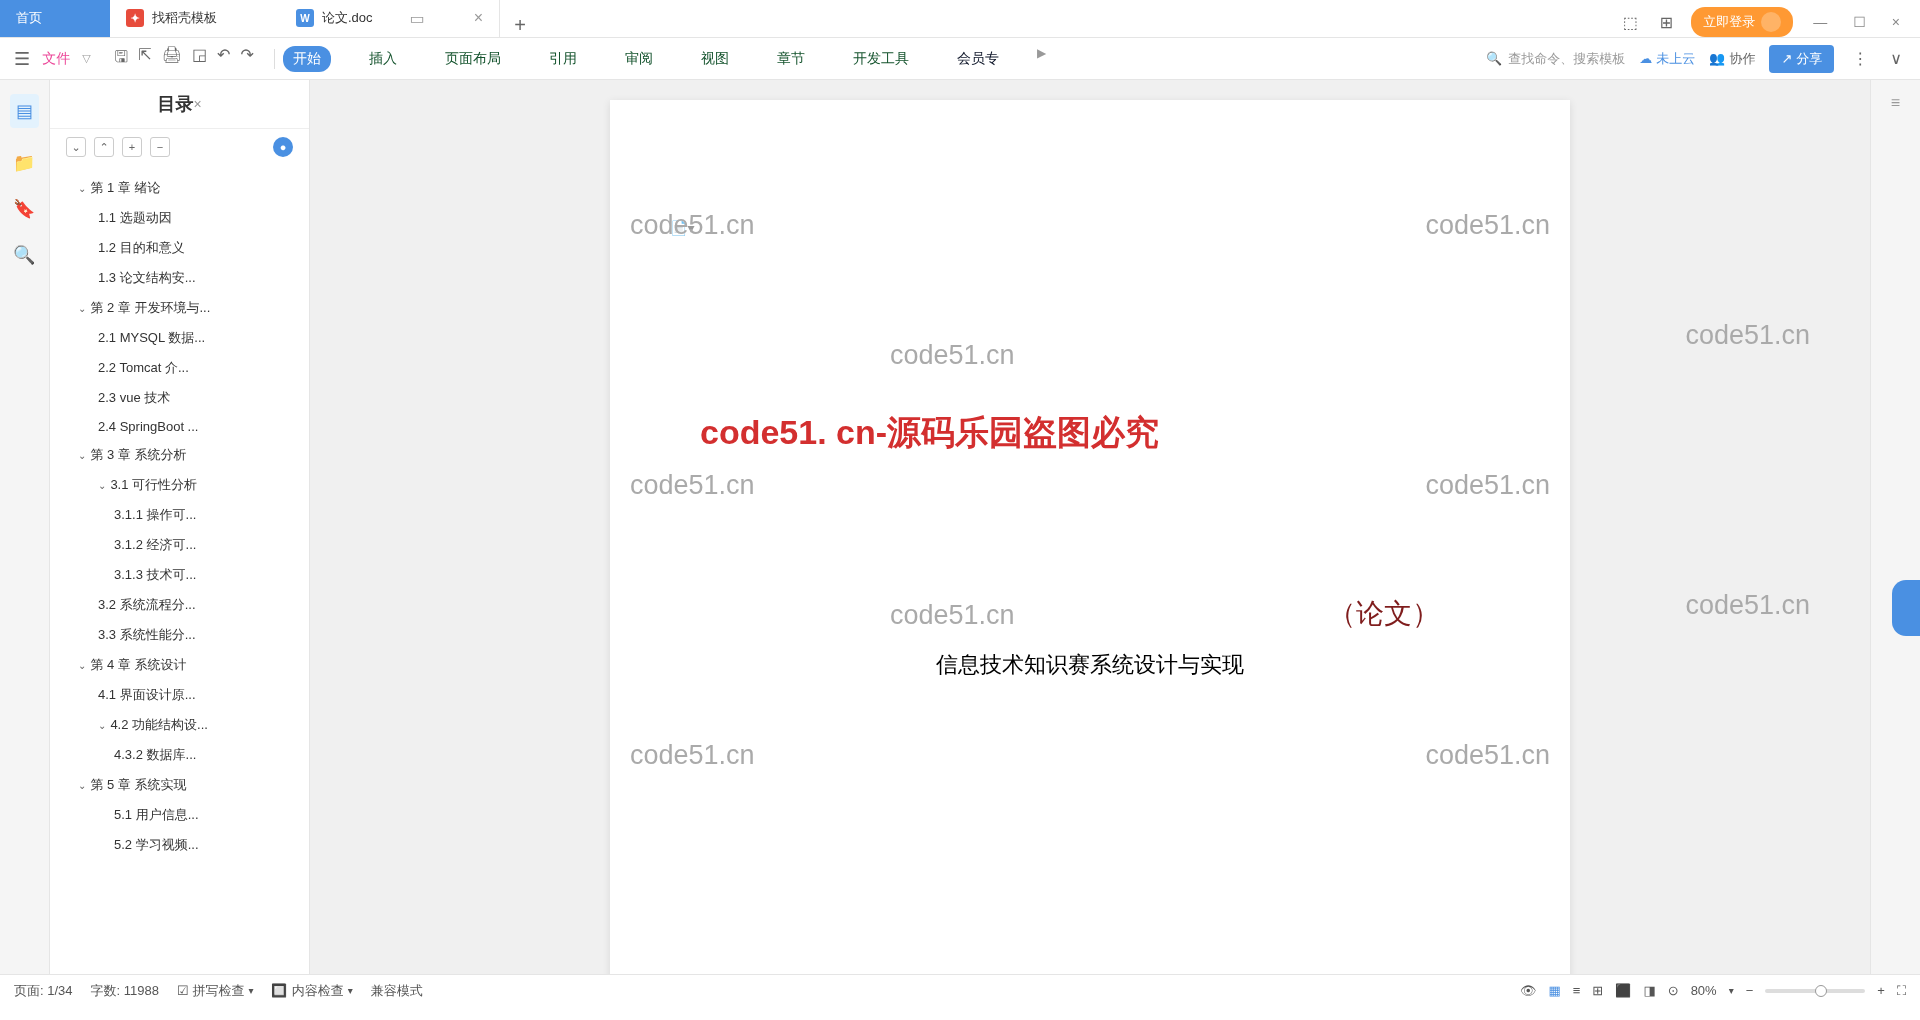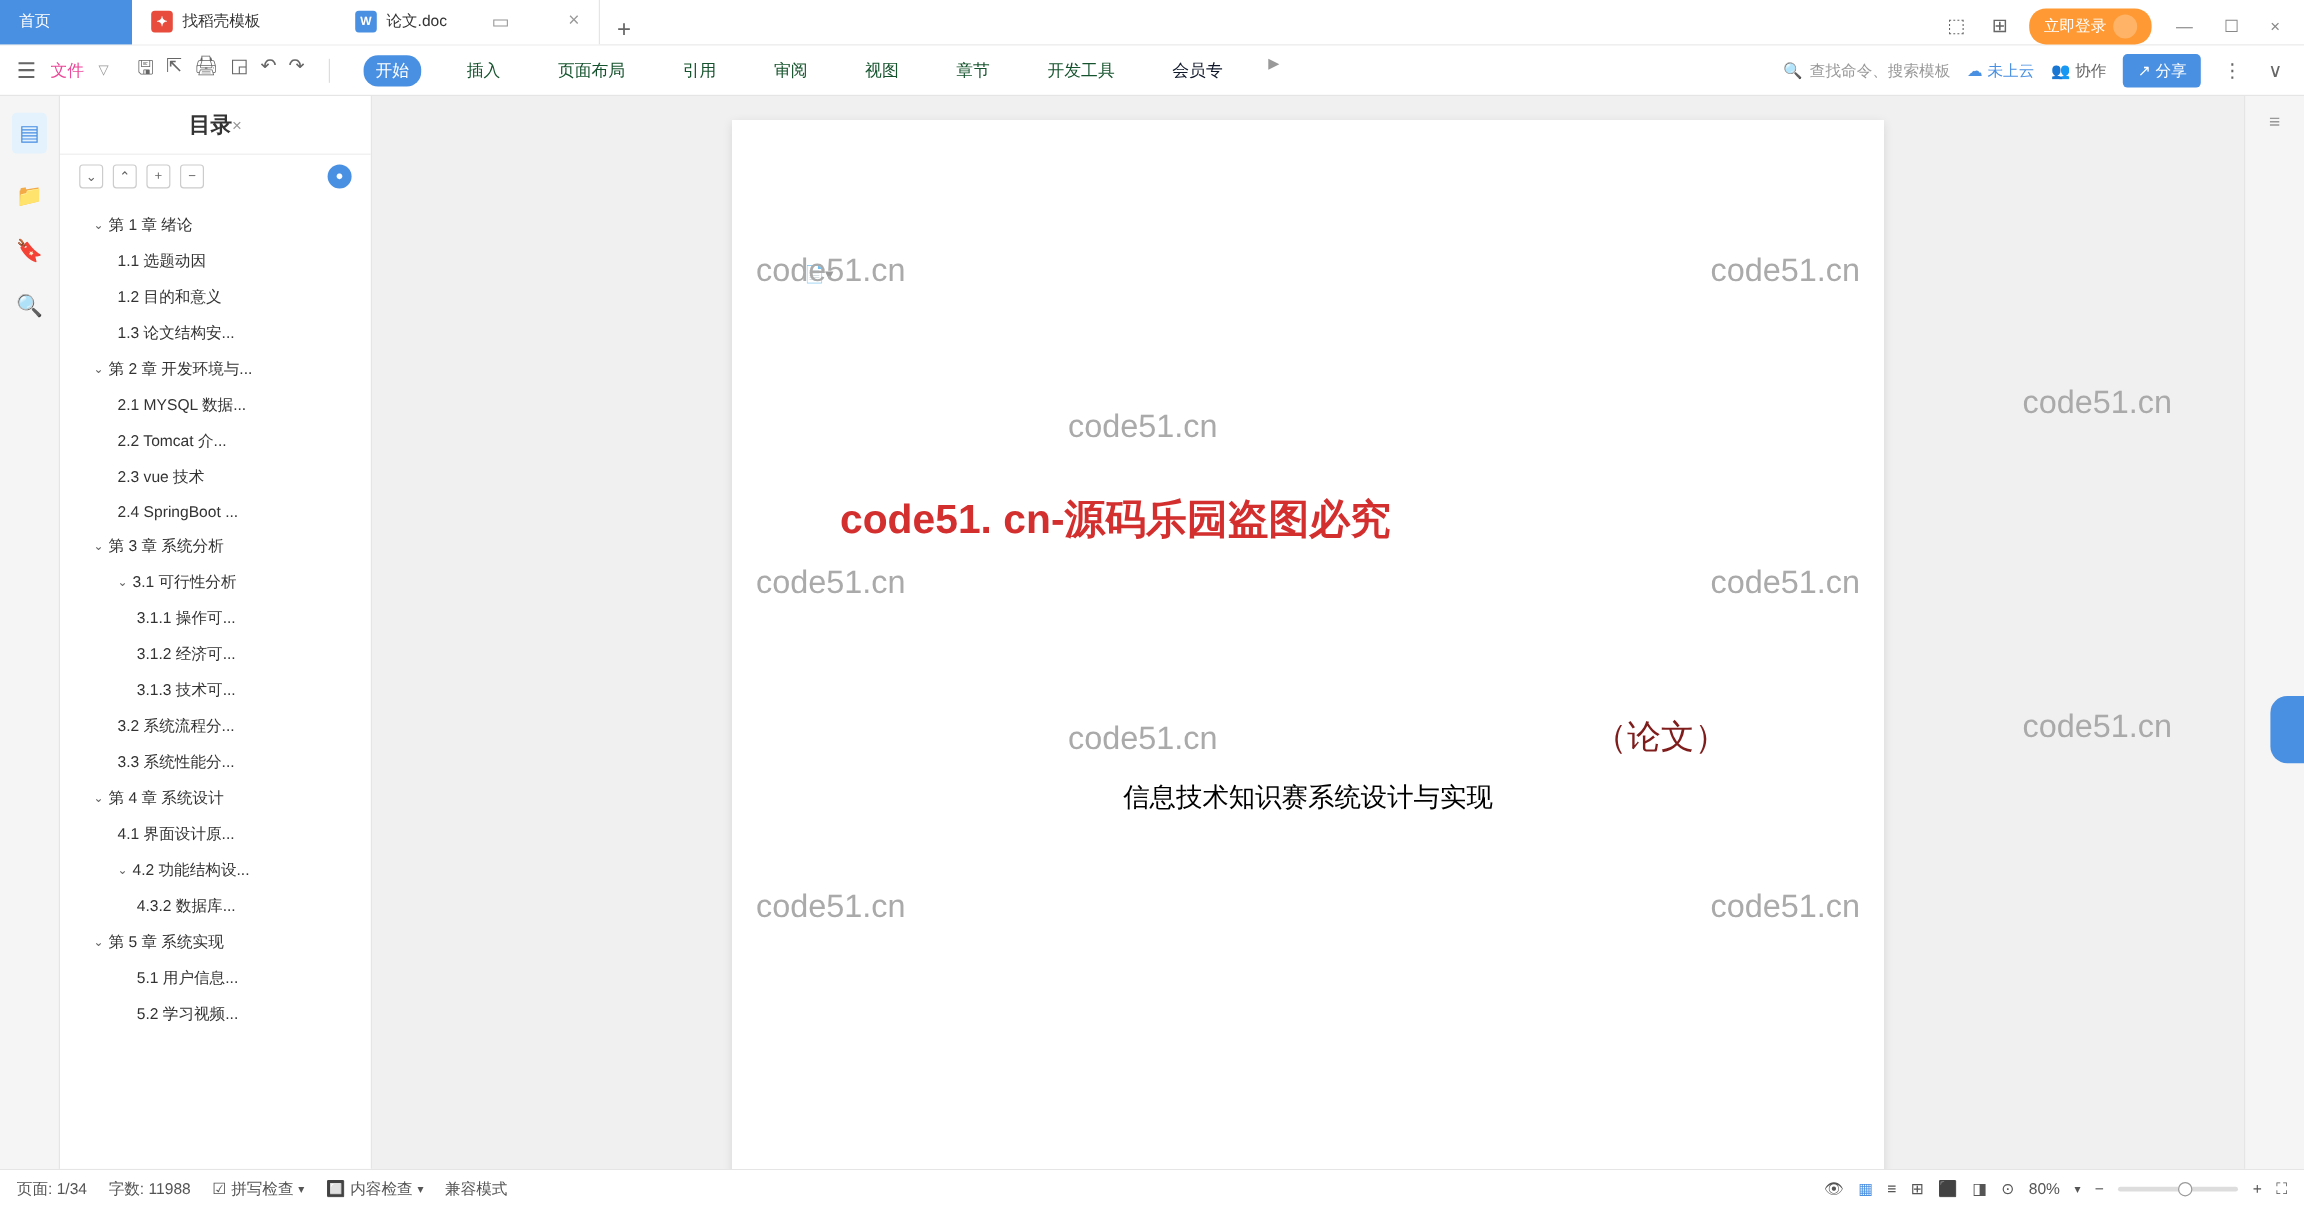--- a/index.html
+++ b/index.html
@@ -19,21 +19,21 @@
 .login-btn{background:#ff9933;color:#fff;padding:5px 12px;border-radius:14px;font-size:13px;display:flex;align-items:center;gap:6px}
 .login-avatar{width:20px;height:20px;background:#ffb366;border-radius:50%}
 .win-btn{color:#888;font-size:14px;cursor:pointer;padding:4px 6px}
 .ribbon{height:42px;display:flex;align-items:center;padding:0 14px;border-bottom:1px solid #e5e5e5;background:#fff}
 .ribbon-left{display:flex;align-items:center;gap:12px}
 .menu-icon{color:#666;font-size:18px}
 .file-label{font-size:14px;color:#ec4899}
 .toolbar-icons{display:flex;gap:10px;margin-left:12px;color:#666}
 .toolbar-icons span{font-size:16px;cursor:pointer}
 .divider{width:1px;height:20px;background:#ddd;margin:0 8px}
-.ribbon-tabs{display:flex;gap:28px;margin-left:20px}
+.ribbon-tabs{display:flex;gap:28px;}
 .ribbon-tab{font-size:14px;color:#14532d;cursor:pointer;padding:4px 10px}
 .ribbon-tab.active{background:#4a90e2;color:#fff;border-radius:12px}
 .ribbon-tab.member{color:#0f172a}
 .ribbon-right{margin-left:auto;display:flex;align-items:center;gap:14px}
 .search-box{display:flex;align-items:center;color:#999;font-size:13px}
 .search-icon{margin-right:6px}
 .cloud-btn{color:#4a90e2;font-size:13px;display:flex;align-items:center;gap:4px}
 .collab-btn{color:#666;font-size:13px;display:flex;align-items:center;gap:4px}
 .share-btn{background:#4a90e2;color:#fff;padding:5px 12px;border-radius:4px;font-size:13px;display:flex;align-items:center;gap:4px}
 .main{display:flex;height:894px;background:#f0f0f0}

